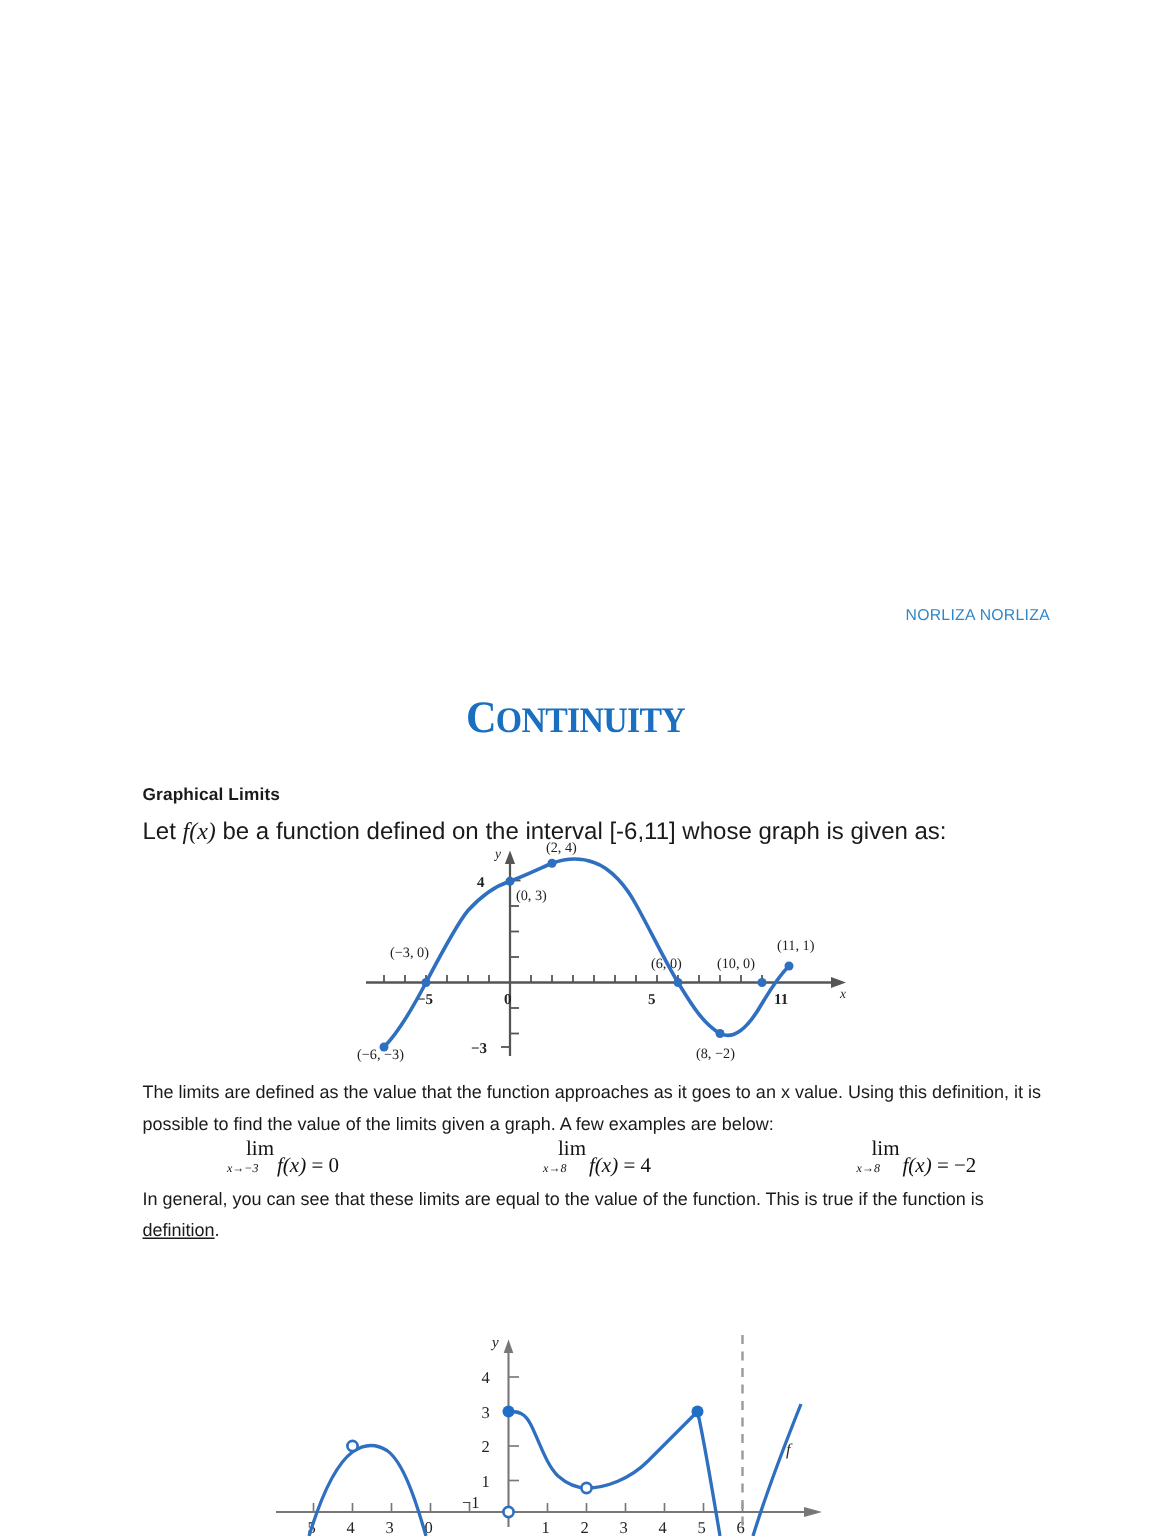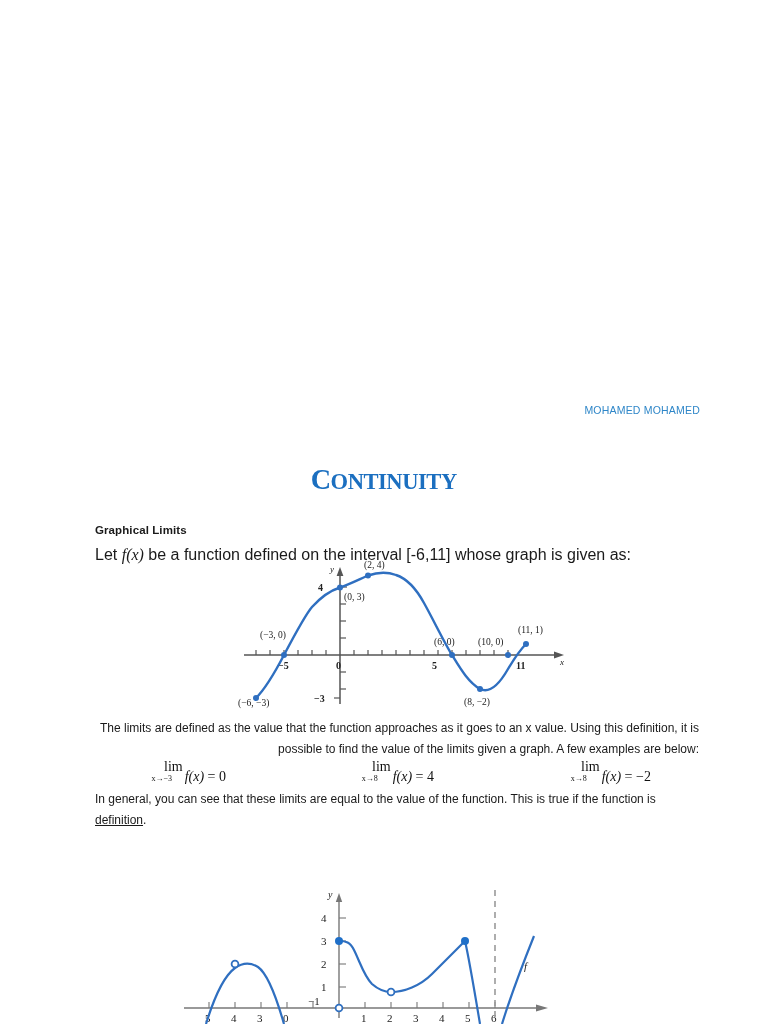--- a/index.html
+++ b/index.html
@@ -92,21 +92,20 @@
   }
   .para-intro {
     top: 543px;
     font-size: 16px;
     line-height: 1.55;
   }
   .para-limits {
     top: 718px;
     font-size: 12px;
     line-height: 1.72;
-    text-align: right;
   }
   .para-general {
     top: 789px;
     font-size: 12px;
     line-height: 1.72;
   }
   .mi {
     font-family: "Liberation Serif", serif;
     font-style: italic;
   }
@@ -139,20 +138,21 @@
   .limit-eq .lim-op {
     display: block;
     font-size: 14px;
     line-height: 1;
     margin-left: 23px;
   }
   .limit-eq .lim-sub {
     display: block;
     font-size: 8px;
     line-height: 1;
+    font-style: italic;
     margin-top: 1px;
   }
   .limit-eq .fx {
     font-style: italic;
   }
   .eq0 { left: 46px; }
   .eq1 { left: 254px; }
   .eq2 { left: 463px; }
 
   
@@ -172,21 +172,21 @@
     overflow: hidden;
   }
   .fig1 svg, .fig2 svg { display: block; }
 </style>
 </head>
 <body>
 
 <div class="page">
 
 
-  <div class="author">MOHAMED MOHAMED</div>
+  <div class="author">NORLIZA NORLIZA</div>
 
   <div class="section-head">
     <span class="word"><span class="big">C</span><span class="sm">ONTINUITY</span></span>
   </div>
 
   <div class="body-col lbl-graphical">Graphical Limits</div>
 
   <div class="body-col para-intro"><span>Let </span><span class="mi">f(x)</span><span> be a function defined on the interval [-6,11] whose graph is given as:</span></div>
 
   <div class="fig1">

